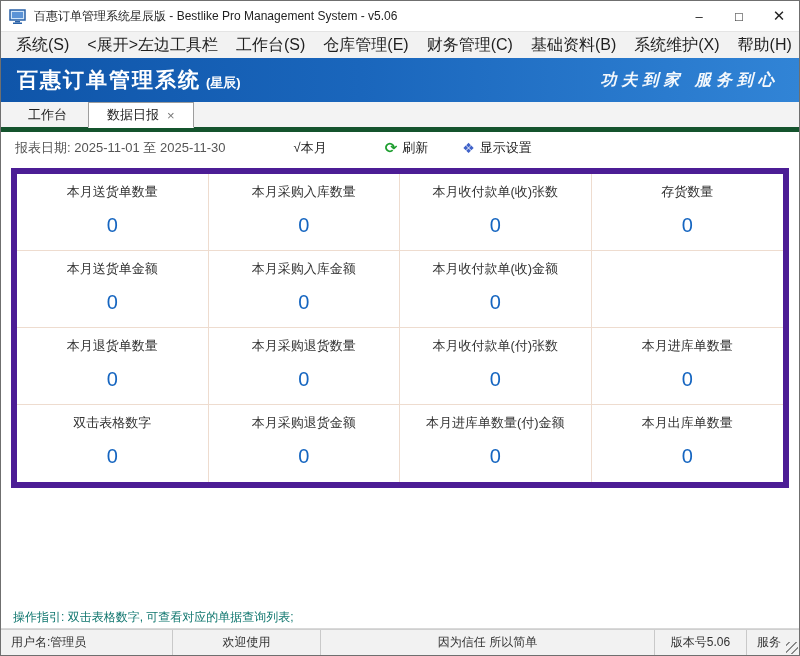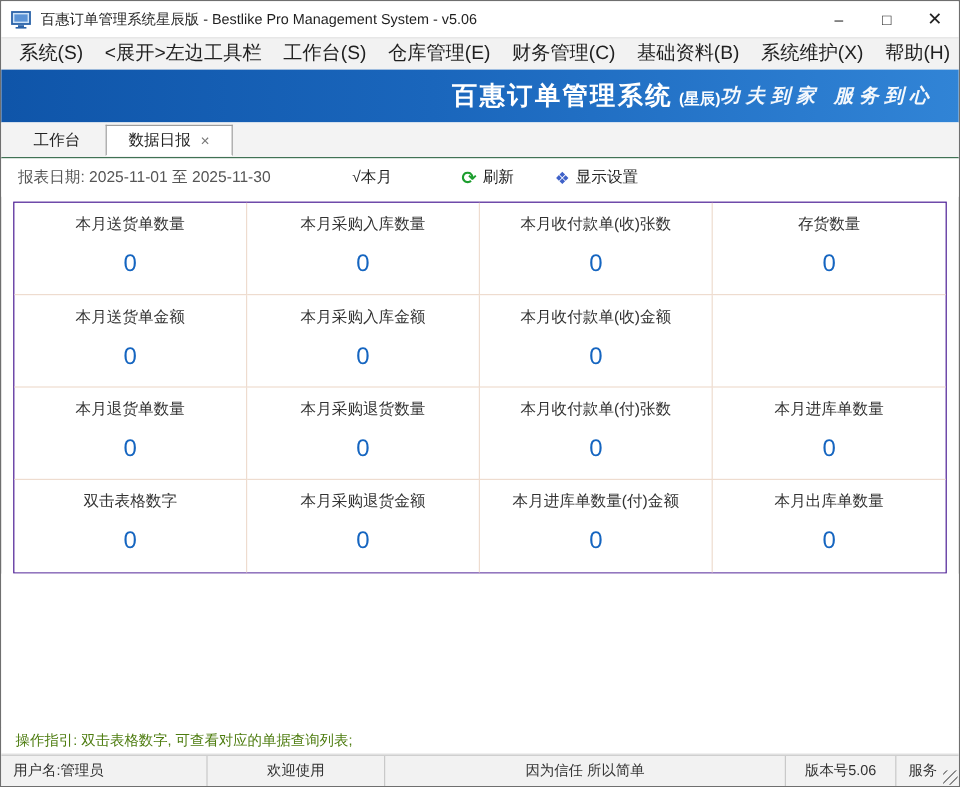--- a/index.html
+++ b/index.html
@@ -43,37 +43,37 @@
     padding-left: 6px;
     font-size: 16px; color: #1f1f1f;
   }
   .menu-item { padding: 0 9px; line-height: 26px; white-space: nowrap; }
 
   
   .banner {
     height: 44px; flex: 0 0 44px;
     background: linear-gradient(90deg, #0f55a9 0%, #1a66bc 45%, #3184d6 100%);
     color: #fff;
-    display: flex; align-items: center; justify-content: flex-end;
+    display: flex; align-items: center; justify-content: space-between;
     padding: 0 20px 0 16px;
   }
   .banner-left { display: flex; align-items: baseline; }
   .banner-title { font-size: 21px; font-weight: bold; letter-spacing: 2px; }
   .banner-sub { font-size: 13px; font-weight: bold; margin-left: 5px; }
   .banner-slogan {
     font-family: "DejaVu Serif", "Liberation Serif", serif;
     font-style: italic; font-weight: bold;
     font-size: 16px; letter-spacing: 5px; opacity: .95;
   }
 
   
   .tabbar {
     height: 30px; flex: 0 0 30px;
     background: #f3f3f3;
-    border-bottom: 1px solid #14532d;
+    border-bottom: 5px solid #14532d;
     display: flex; align-items: center;
     padding-left: 8px;
   }
   .tab {
     height: 26px; line-height: 24px;
     padding: 0 18px;
     font-size: 13px; color: #222;
     margin-right: 2px;
     display: flex; align-items: center; gap: 8px;
     border: 1px solid transparent;
@@ -96,21 +96,21 @@
   }
   .tb-date { color: #555; margin-right: 68px; }
   .tb-month { margin-right: 58px; }
   .tb-btn { display: flex; align-items: center; gap: 5px; margin-right: 34px; }
   .icon-refresh { color: #1d9e2f; font-weight: bold; font-size: 15px; }
   .icon-settings { color: #3f62c9; font-size: 14px; }
 
   
   .stats-grid {
     margin: 4px 10px 0 10px;
-    border: 1px solid #4c1d95;
+    border: 6px solid #4c1d95;
     display: grid;
     grid-template-columns: repeat(4, 1fr);
     background: #fff;
   }
   .cell {
     height: 77px;
     border-right: 1px solid #eedccf;
     border-bottom: 1px solid #eedccf;
     text-align: center;
     padding-top: 9px;
@@ -119,21 +119,21 @@
   .cell:nth-child(n+13) { border-bottom: none; }
   .cell-label { font-size: 13px; color: #333; }
   .cell-value { font-size: 20px; color: #1565c0; margin-top: 13px; }
 
   .filler { flex: 1; background: #fff; }
 
   
   .hint {
     flex: 0 0 23px;
     padding: 3px 12px 0 12px;
-    font-size: 12px; color: #4d7c0f;
+    font-size: 12px; color: #0f766e;
     border-bottom: 1px solid #d9d9d9;
     background: #fff;
   }
 
   
   .statusbar {
     height: 26px; flex: 0 0 26px;
     background: #f2f2f2;
     border-top: 1px solid #cfcfcf;
     display: flex; align-items: stretch;

